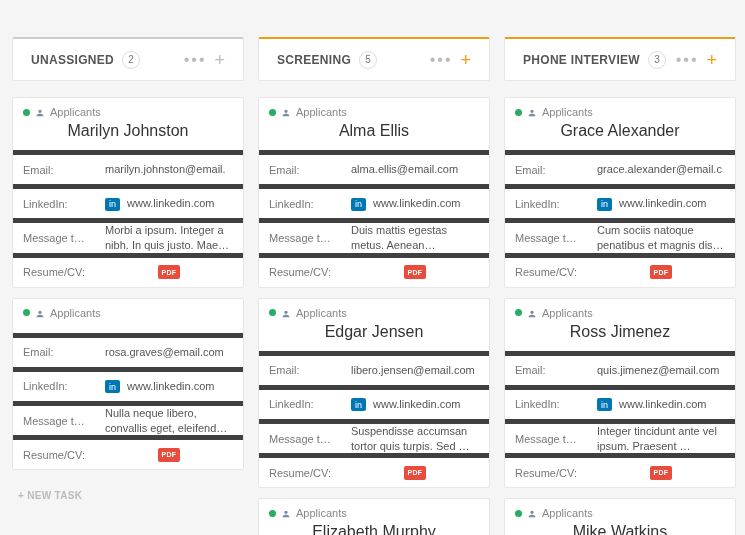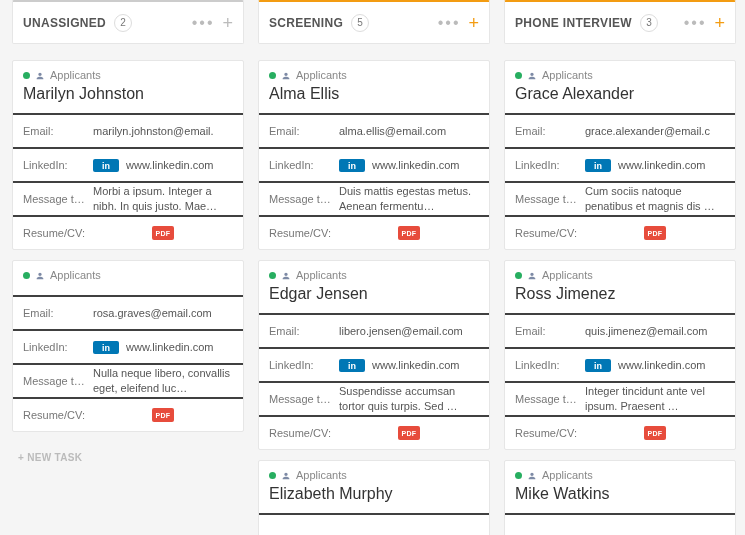--- a/index.html
+++ b/index.html
@@ -22,22 +22,23 @@
     flex-direction: column;
   }
   .col-header {
     background: #fff;
     border: 1px solid #e6e6e6;
     border-top: 2px solid #ccc;
     border-radius: 2px;
     height: 44px;
     display: flex;
     align-items: center;
-    padding: 0 10px;
+    padding: 0 18px;
     margin-bottom: 16px;
+    margin-top: 37px;
   }
   .col-header.accent { border-top-color: #f39c12; }
   .col-title {
     font-weight: 700;
     font-size: 12px;
     letter-spacing: 0.3px;
     color: #555;
   }
   .col-count {
     display: inline-flex;
@@ -69,42 +70,43 @@
   }
   .plus.accent { color: #f39c12; }
   .card {
     background: #fff;
     border: 1px solid #e6e6e6;
     border-radius: 2px;
     margin-bottom: 10px;
   }
   .card-top {
     padding: 8px 10px 10px 10px;
+    text-align: center;
   }
   .tagline {
     display: flex;
     align-items: center;
     gap: 5px;
     margin-bottom: 4px;
   }
   .status-dot {
     width: 7px; height: 7px; border-radius: 50%; background: #27ae60;
   }
   .person-icon {
     width: 10px; height: 10px; display: inline-block;
   }
   .person-icon svg { width: 100%; height: 100%; fill: #7d8aa5; }
   .tag-label { color: #888; font-size: 11px; }
   .card-name { font-size: 16px; color: #333; font-weight: 400; }
   .row {
     display: flex;
     align-items: center;
     padding: 0 10px;
-    border-top: 2px solid #404040;
-    gap: 8px;
+    border-top: 5px solid #404040;
+    gap: 20px;
     min-height: 34px;
   }
   .row-label {
     width: 62px;
     flex: 0 0 62px;
     color: #777;
     font-size: 11px;
     white-space: nowrap;
     overflow: hidden;
     text-overflow: ellipsis;
@@ -114,22 +116,22 @@
     color: #555;
     font-size: 11px;
     line-height: 1.35;
     overflow: hidden;
     display: -webkit-box;
     -webkit-line-clamp: 2;
     -webkit-box-orient: vertical;
   }
   .row-val.one { -webkit-line-clamp: 1; white-space: nowrap; text-overflow: ellipsis; display: block; }
   .li-icon {
-    width: 26px; height: 13px; background: #0077b5; color: #fff;
-    font-size: 9px; font-weight: 700; display: inline-flex;
+    width: 15px; height: 13px; background: #0077b5; color: #fff;
+    font-size: 9px; font-weight: 400; display: inline-flex;
     align-items: center; justify-content: center; border-radius: 2px;
     margin-right: 4px; flex-shrink: 0; font-family: Arial, sans-serif;
   }
   .li-wrap { display: flex; align-items: center; }
   .pdf-badge {
     width: 22px; height: 14px; background: #e74c3c; color: #fff;
     font-size: 7px; font-weight: 700; display: inline-flex;
     align-items: center; justify-content: center; border-radius: 2px;
     letter-spacing: 0.3px;
   }

